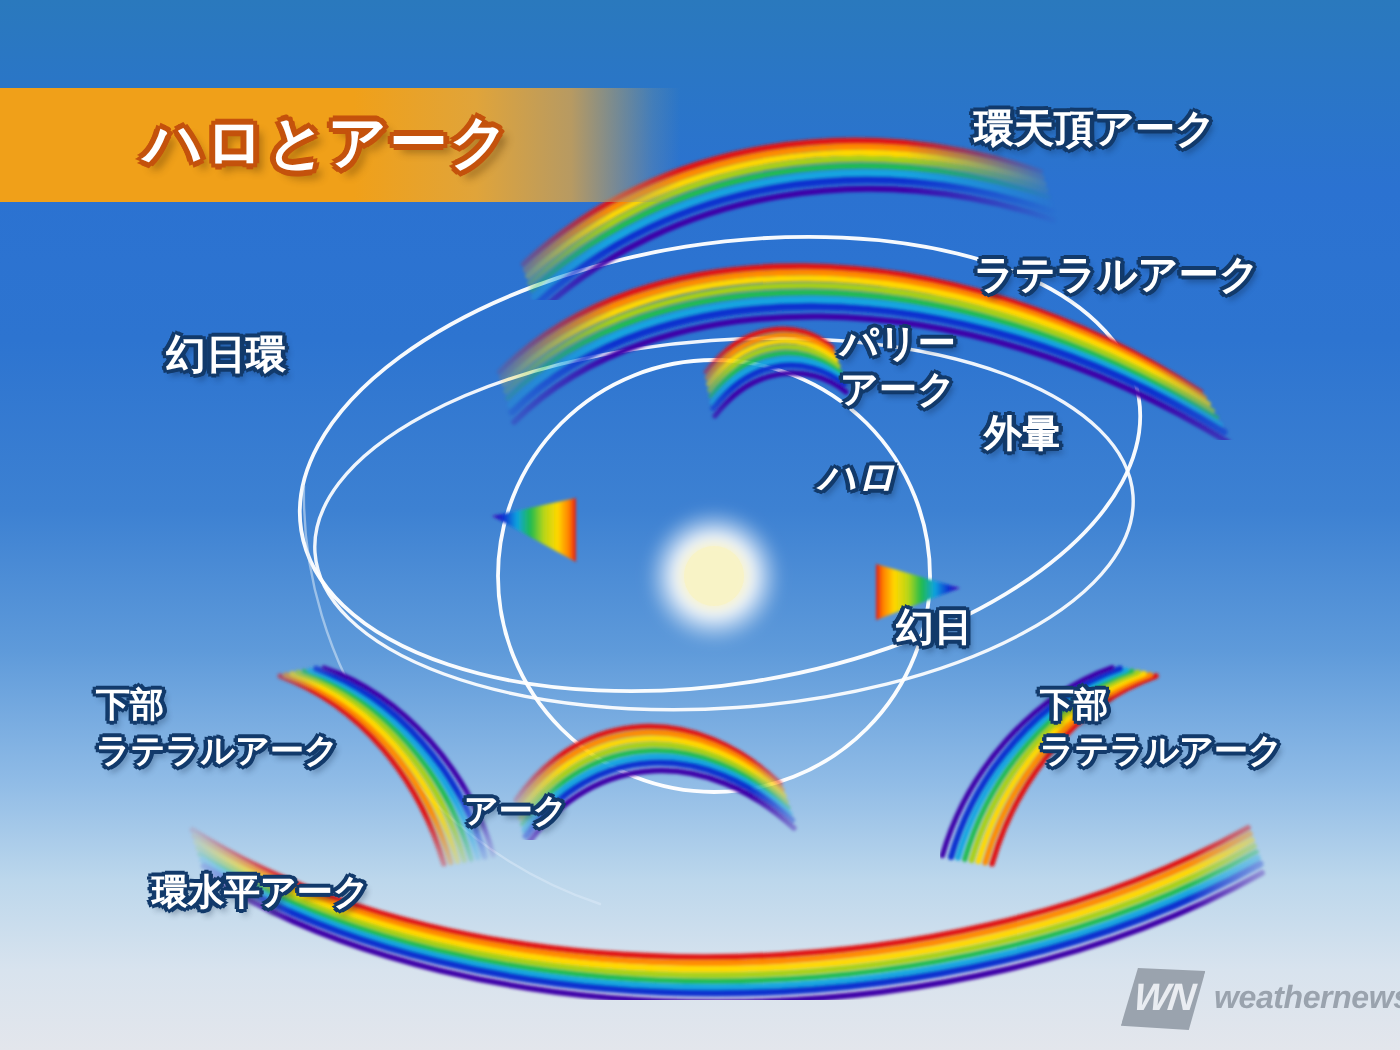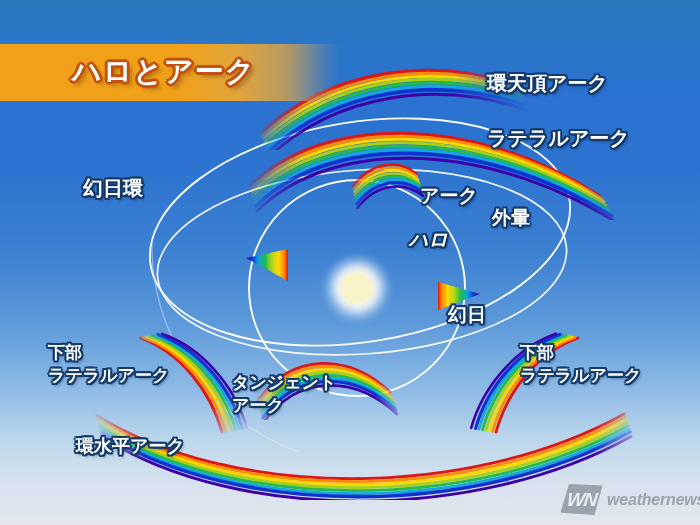--- a/index.html
+++ b/index.html
@@ -285,41 +285,41 @@
 
     <g>
       <circle cx="357" cy="288" r="34" fill="url(#sunGlow)" filter="url(#blurSun)"></circle>
       <circle cx="357" cy="288" r="15" fill="#f8f2c6" opacity="0.95"></circle>
     </g>
   </svg>
 
   <div class="banner"></div>
   <div class="banner-title">ハロとアーク</div>
 
-  <div class="lbl s20" style="left:487px;top:73px;">環天頂アーク</div>
+  <div class="lbl s20" style="left:487px;top:55px;">環天頂アーク</div>
 
   <div class="lbl s20" style="left:487px;top:128px;">ラテラルアーク</div>
 
+  <div class="lbl s19 c" style="left:420px;top:163px;width:96px;text-align:left;">パリー</div>
   <div class="lbl s19 c" style="left:420px;top:186px;width:96px;text-align:left;">アーク</div>
 
   <div class="lbl s19" style="left:492px;top:208px;">外暈</div>
 
   <div class="lbl s19" style="left:409px;top:230px;font-style:italic;">ハロ</div>
 
-  <div class="lbl s20" style="left:83px;top:178px;">幻日環</div>
+  <div class="lbl s20" style="left:83px;top:168px;">幻日環</div>
 
   <div class="lbl s19" style="left:448px;top:305px;">幻日</div>
 
   <div class="lbl s17 c" style="left:48px;top:344px;width:160px;">下部</div>
   <div class="lbl s17 c" style="left:48px;top:367px;width:160px;">ラテラルアーク</div>
 
   <div class="lbl s17 c" style="left:520px;top:344px;width:160px;">下部</div>
   <div class="lbl s17 c" style="left:520px;top:367px;width:160px;">ラテラルアーク</div>
 
-  <div class="lbl s17 c" style="left:232px;top:374px;width:140px;">タンジェント</div>
   <div class="lbl s17 c" style="left:232px;top:397px;width:140px;">アーク</div>
 
   <div class="lbl s18" style="left:62px;top:437px;">環水平アーク</div>
 
   <div class="logo">
     <div class="logo-mark">
       <span>WN</span>
     </div>
     <div class="logo-text">weathernews</div>
   </div>

